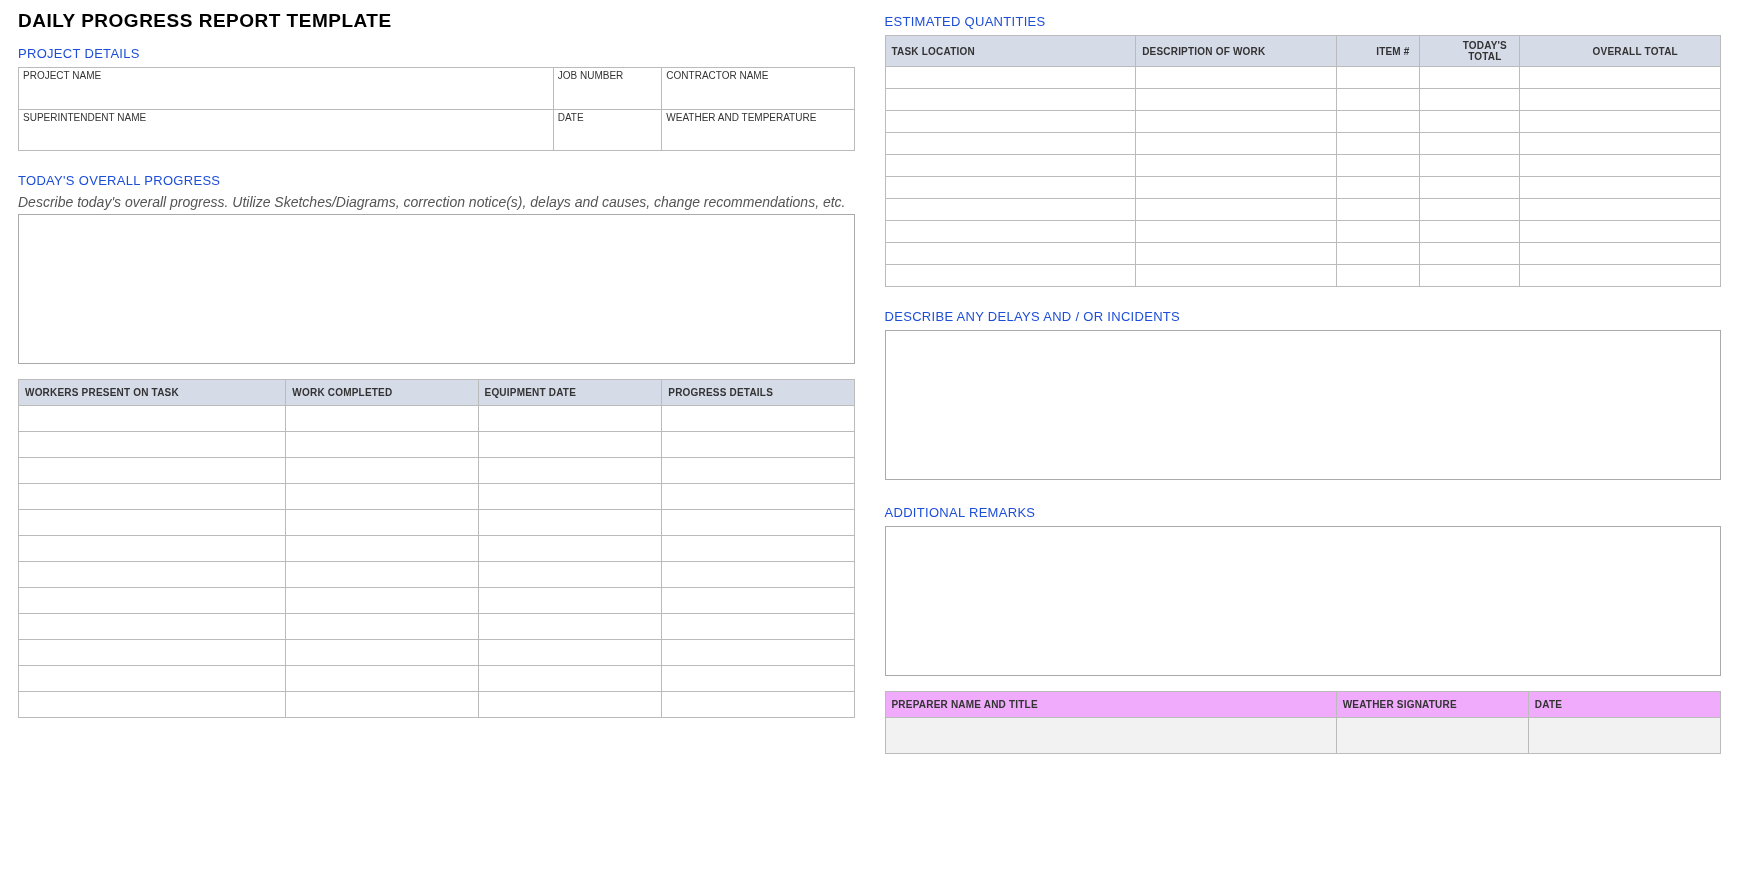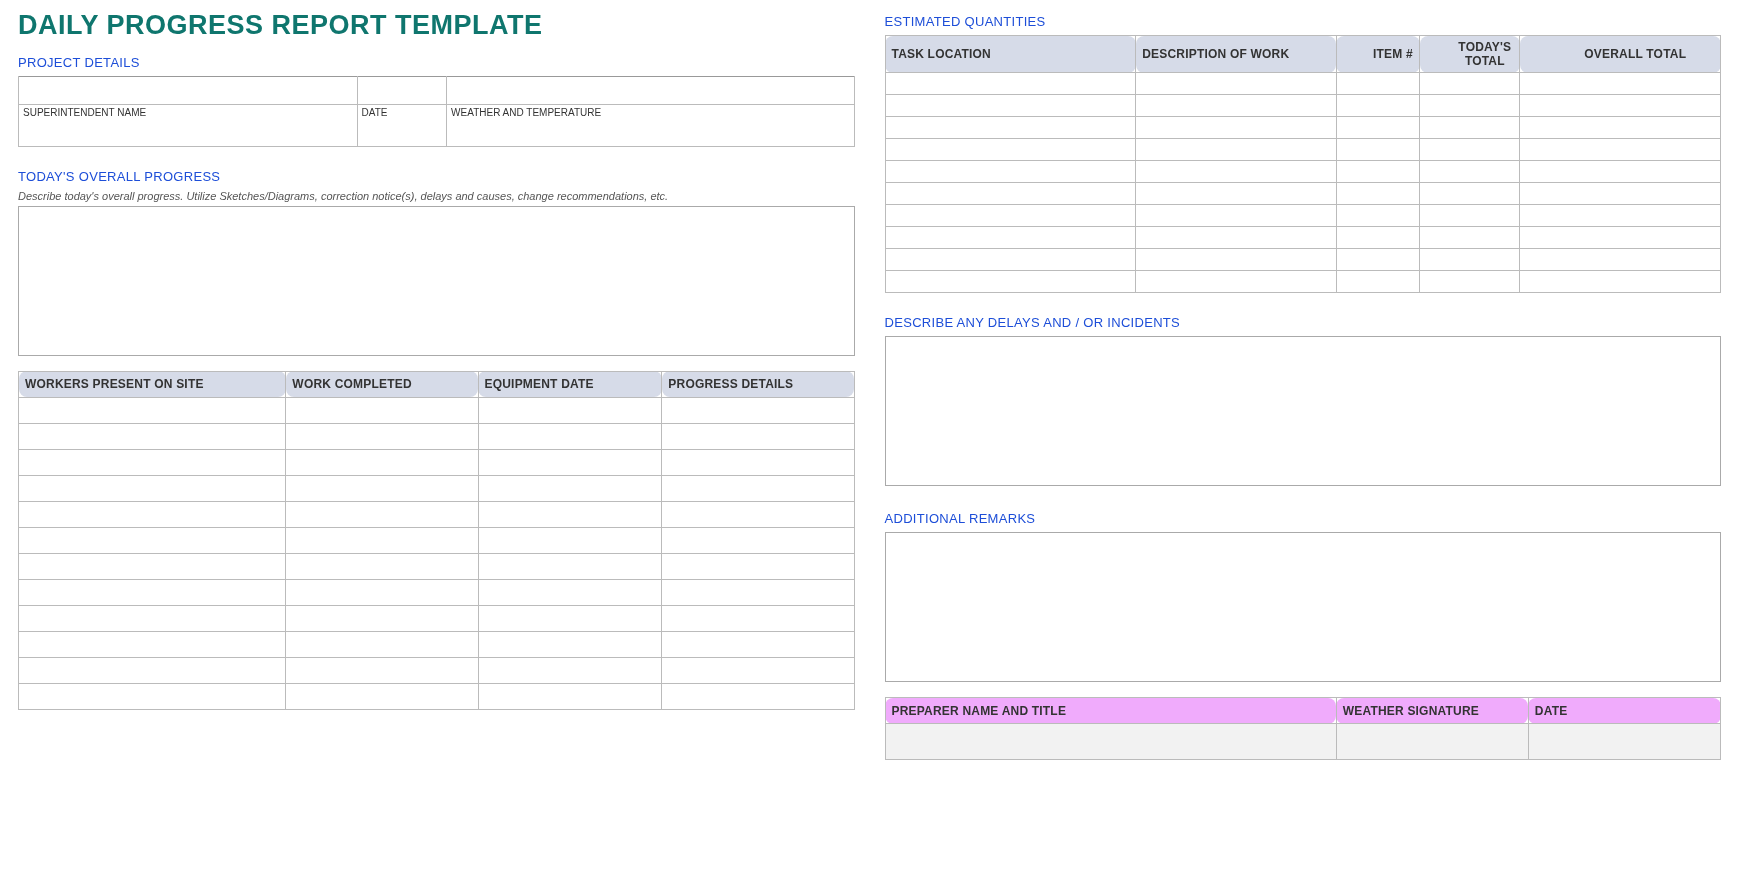--- a/index.html
+++ b/index.html
@@ -9,58 +9,57 @@
     color: #333;
     padding: 10px 18px;
     font-size: 12px;
   }
   .page {
     display: flex;
     gap: 30px;
   }
   .col { flex: 1; min-width: 0; }
   h1.title {
-    font-size: 27px;
+    font-size: 19px;
     font-weight: bold;
-    color: #0f766e;
+    color: #000000;
     letter-spacing: 0.5px;
     margin-bottom: 14px;
   }
   h2.section {
     font-size: 13px;
     font-weight: normal;
     color: #1d4ed8;
     margin: 10px 0 6px 0;
     letter-spacing: 0.3px;
   }
   .italic-note {
     font-style: italic;
-    font-size: 11px;
+    font-size: 14px;
     color: #555;
     margin-bottom: 4px;
   }
   table {
     border-collapse: collapse;
     width: 100%;
   }
   td, th {
     border: 1px solid #bbb;
     padding: 4px 6px;
     font-size: 10px;
     vertical-align: top;
     text-align: left;
   }
   th {
     background: #d6dbe8;
     font-weight: bold;
-    font-size: 12px;
+    font-size: 10px;
     letter-spacing: 0.2px;
     height: 26px;
     vertical-align: middle;
-    border-radius: 8px;
   }
   .details-table td.label-cell {
     border-bottom: none;
     font-size: 10px;
     padding: 2px 4px 0 4px;
     color: #333;
   }
   .details-table td.input-cell {
     border-top: none;
     height: 28px;
@@ -89,20 +88,25 @@
 <div class="page">
 
   <div class="col">
 
     <h1 class="title">DAILY PROGRESS REPORT TEMPLATE</h1>
 
     <h2 class="section">PROJECT DETAILS</h2>
 
     <table class="details-table">
       <tbody>
+          <tr>
+        <td class="label-cell" style="width:64%">PROJECT NAME</td>
+        <td class="label-cell" style="width:13%">JOB NUMBER</td>
+        <td class="label-cell" style="width:23%">CONTRACTOR NAME</td>
+      </tr>
       <tr>
         <td class="input-cell"></td>
         <td class="input-cell"></td>
         <td class="input-cell"></td>
       </tr>
       <tr>
         <td class="label-cell">SUPERINTENDENT NAME</td>
         <td class="label-cell">DATE</td>
         <td class="label-cell">WEATHER AND TEMPERATURE</td>
       </tr>
@@ -118,21 +122,21 @@
 
     <h2 class="section">TODAY'S OVERALL PROGRESS</h2>
     <div class="italic-note">Describe today's overall progress.  Utilize Sketches/Diagrams, correction notice(s), delays and causes, change recommendations, etc.</div>
     <textarea class="big-box" style=""></textarea>
 
     <div class="spacer"></div>
 
     <table class="progress-table">
       <thead>
         <tr>
-          <th style="width:32%">WORKERS PRESENT ON SITE</th>
+          <th style="width:32%">WORKERS PRESENT ON TASK</th>
           <th style="width:23%">WORK COMPLETED</th>
           <th style="width:22%">EQUIPMENT DATE</th>
           <th style="width:23%">PROGRESS DETAILS</th>
         </tr>
       </thead>
       <tbody>
           <tr>
             <td></td>
             <td></td>
             <td></td>

